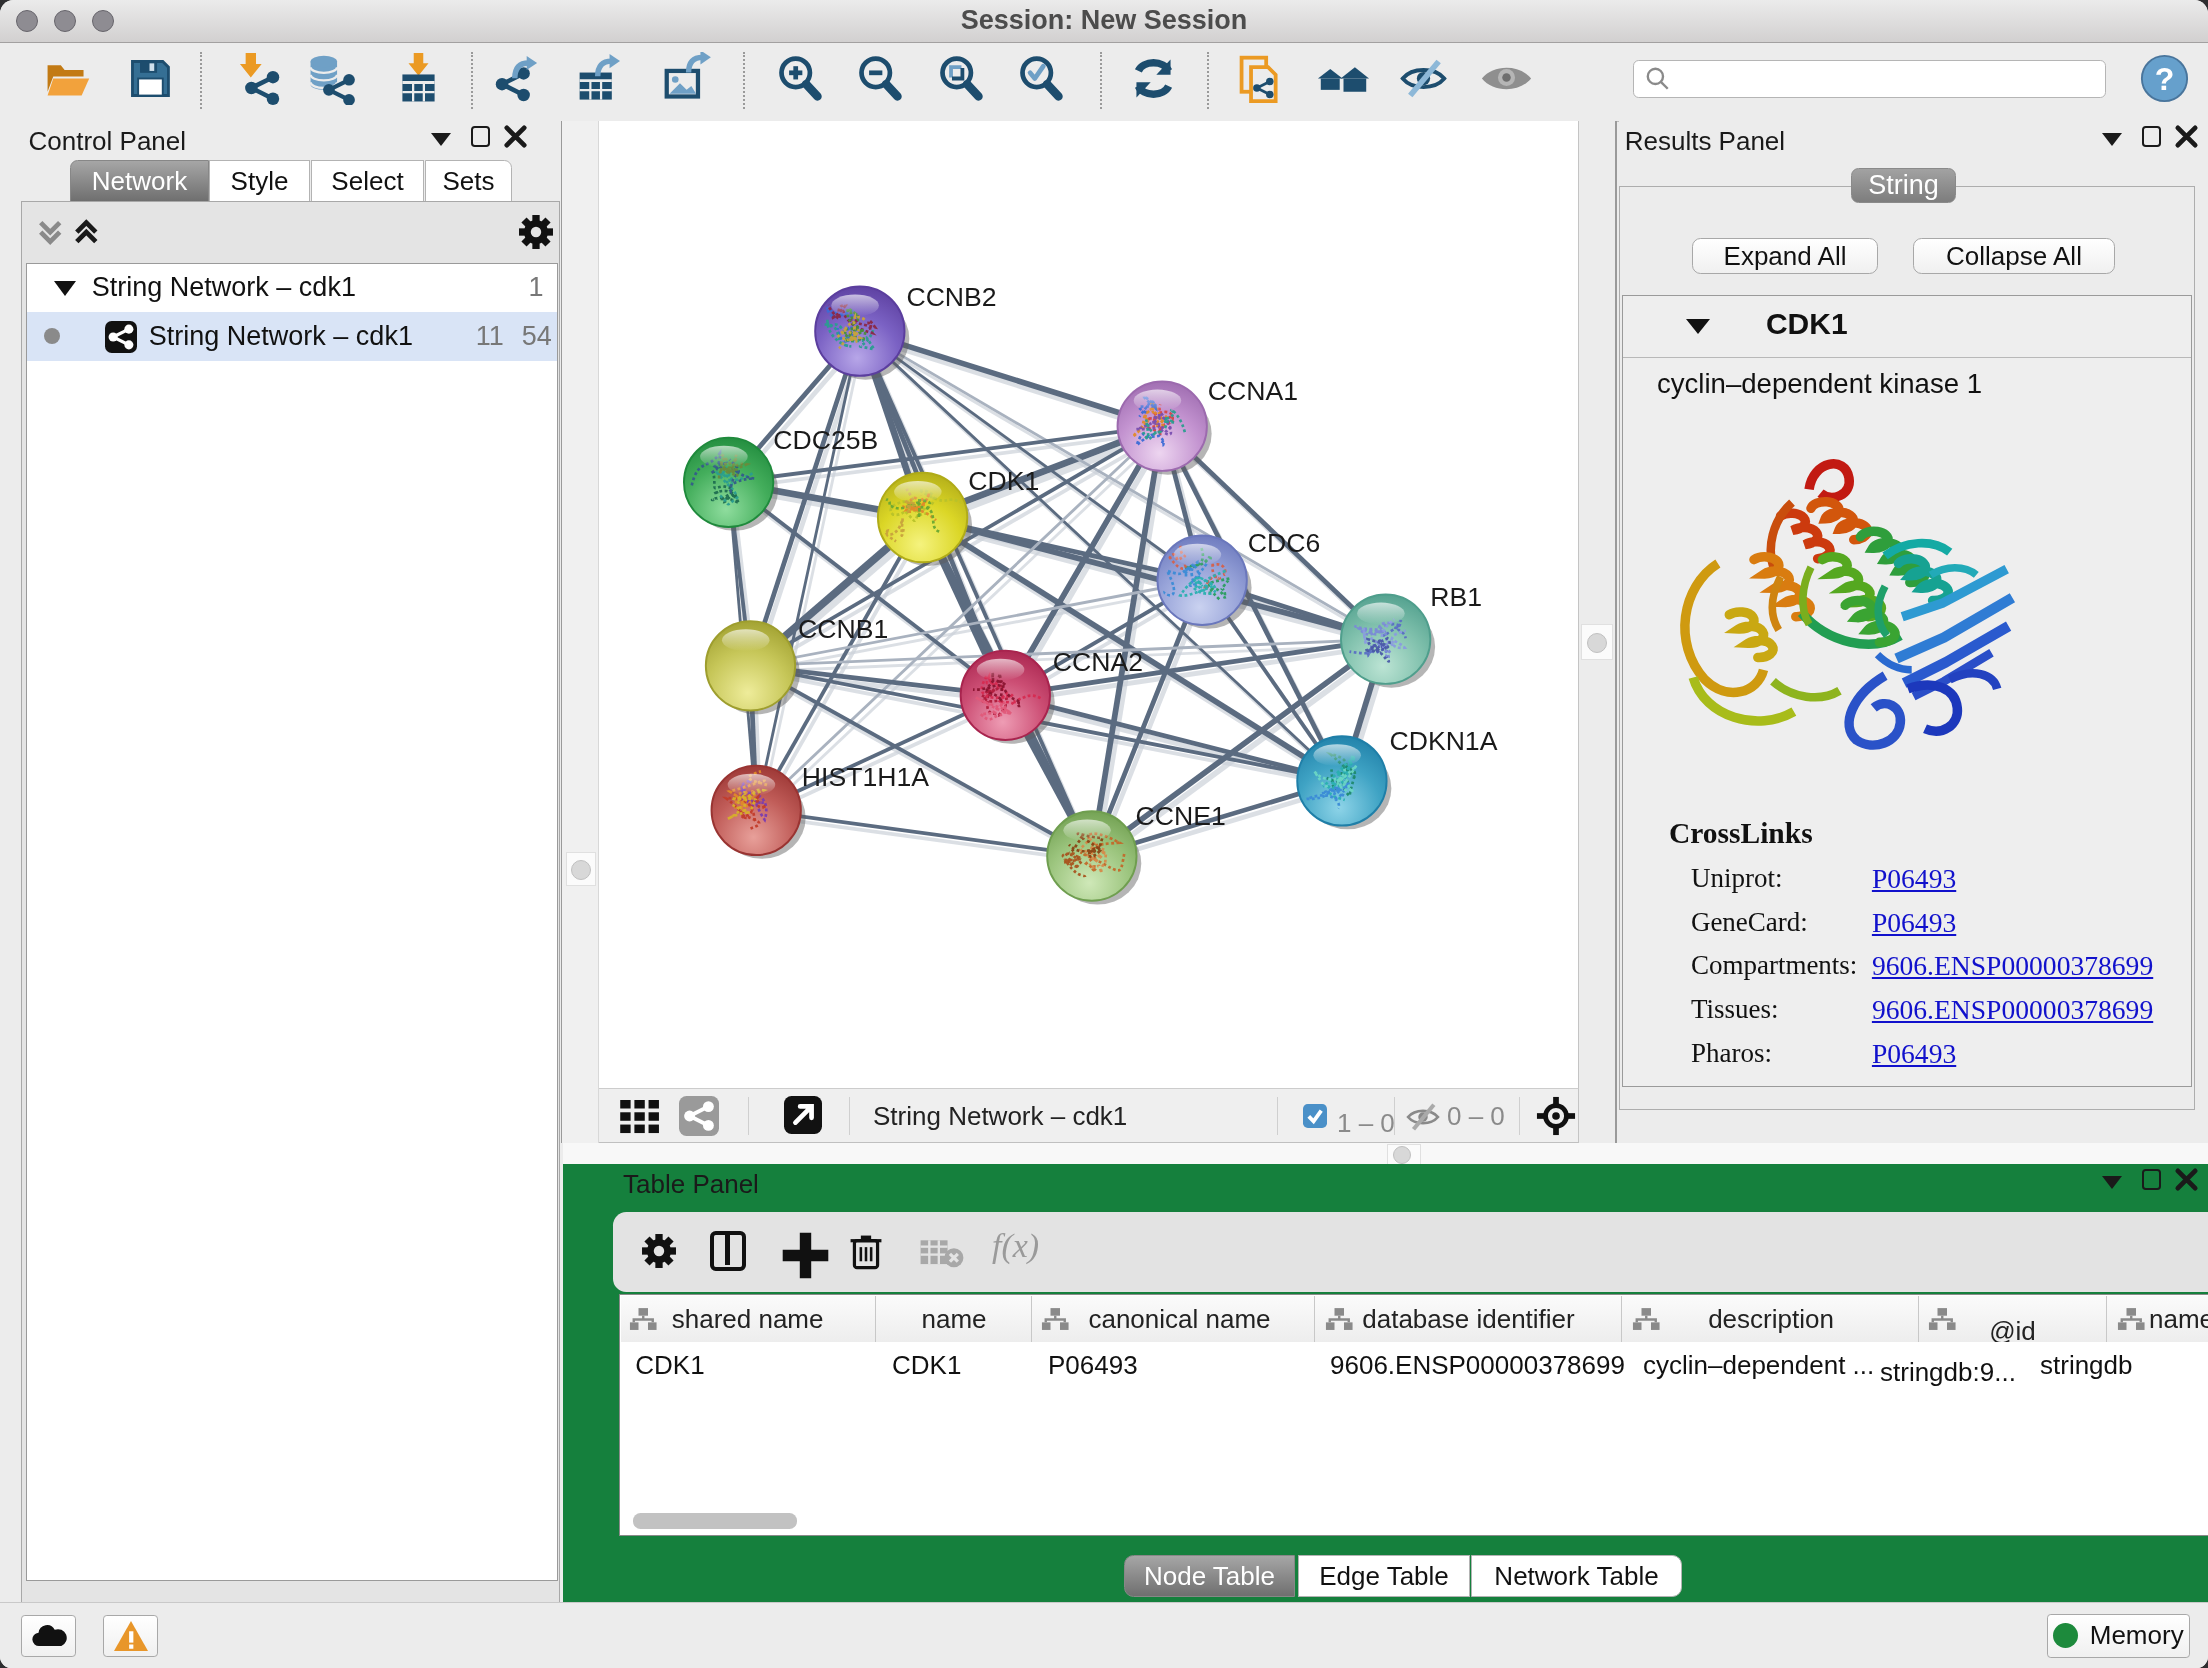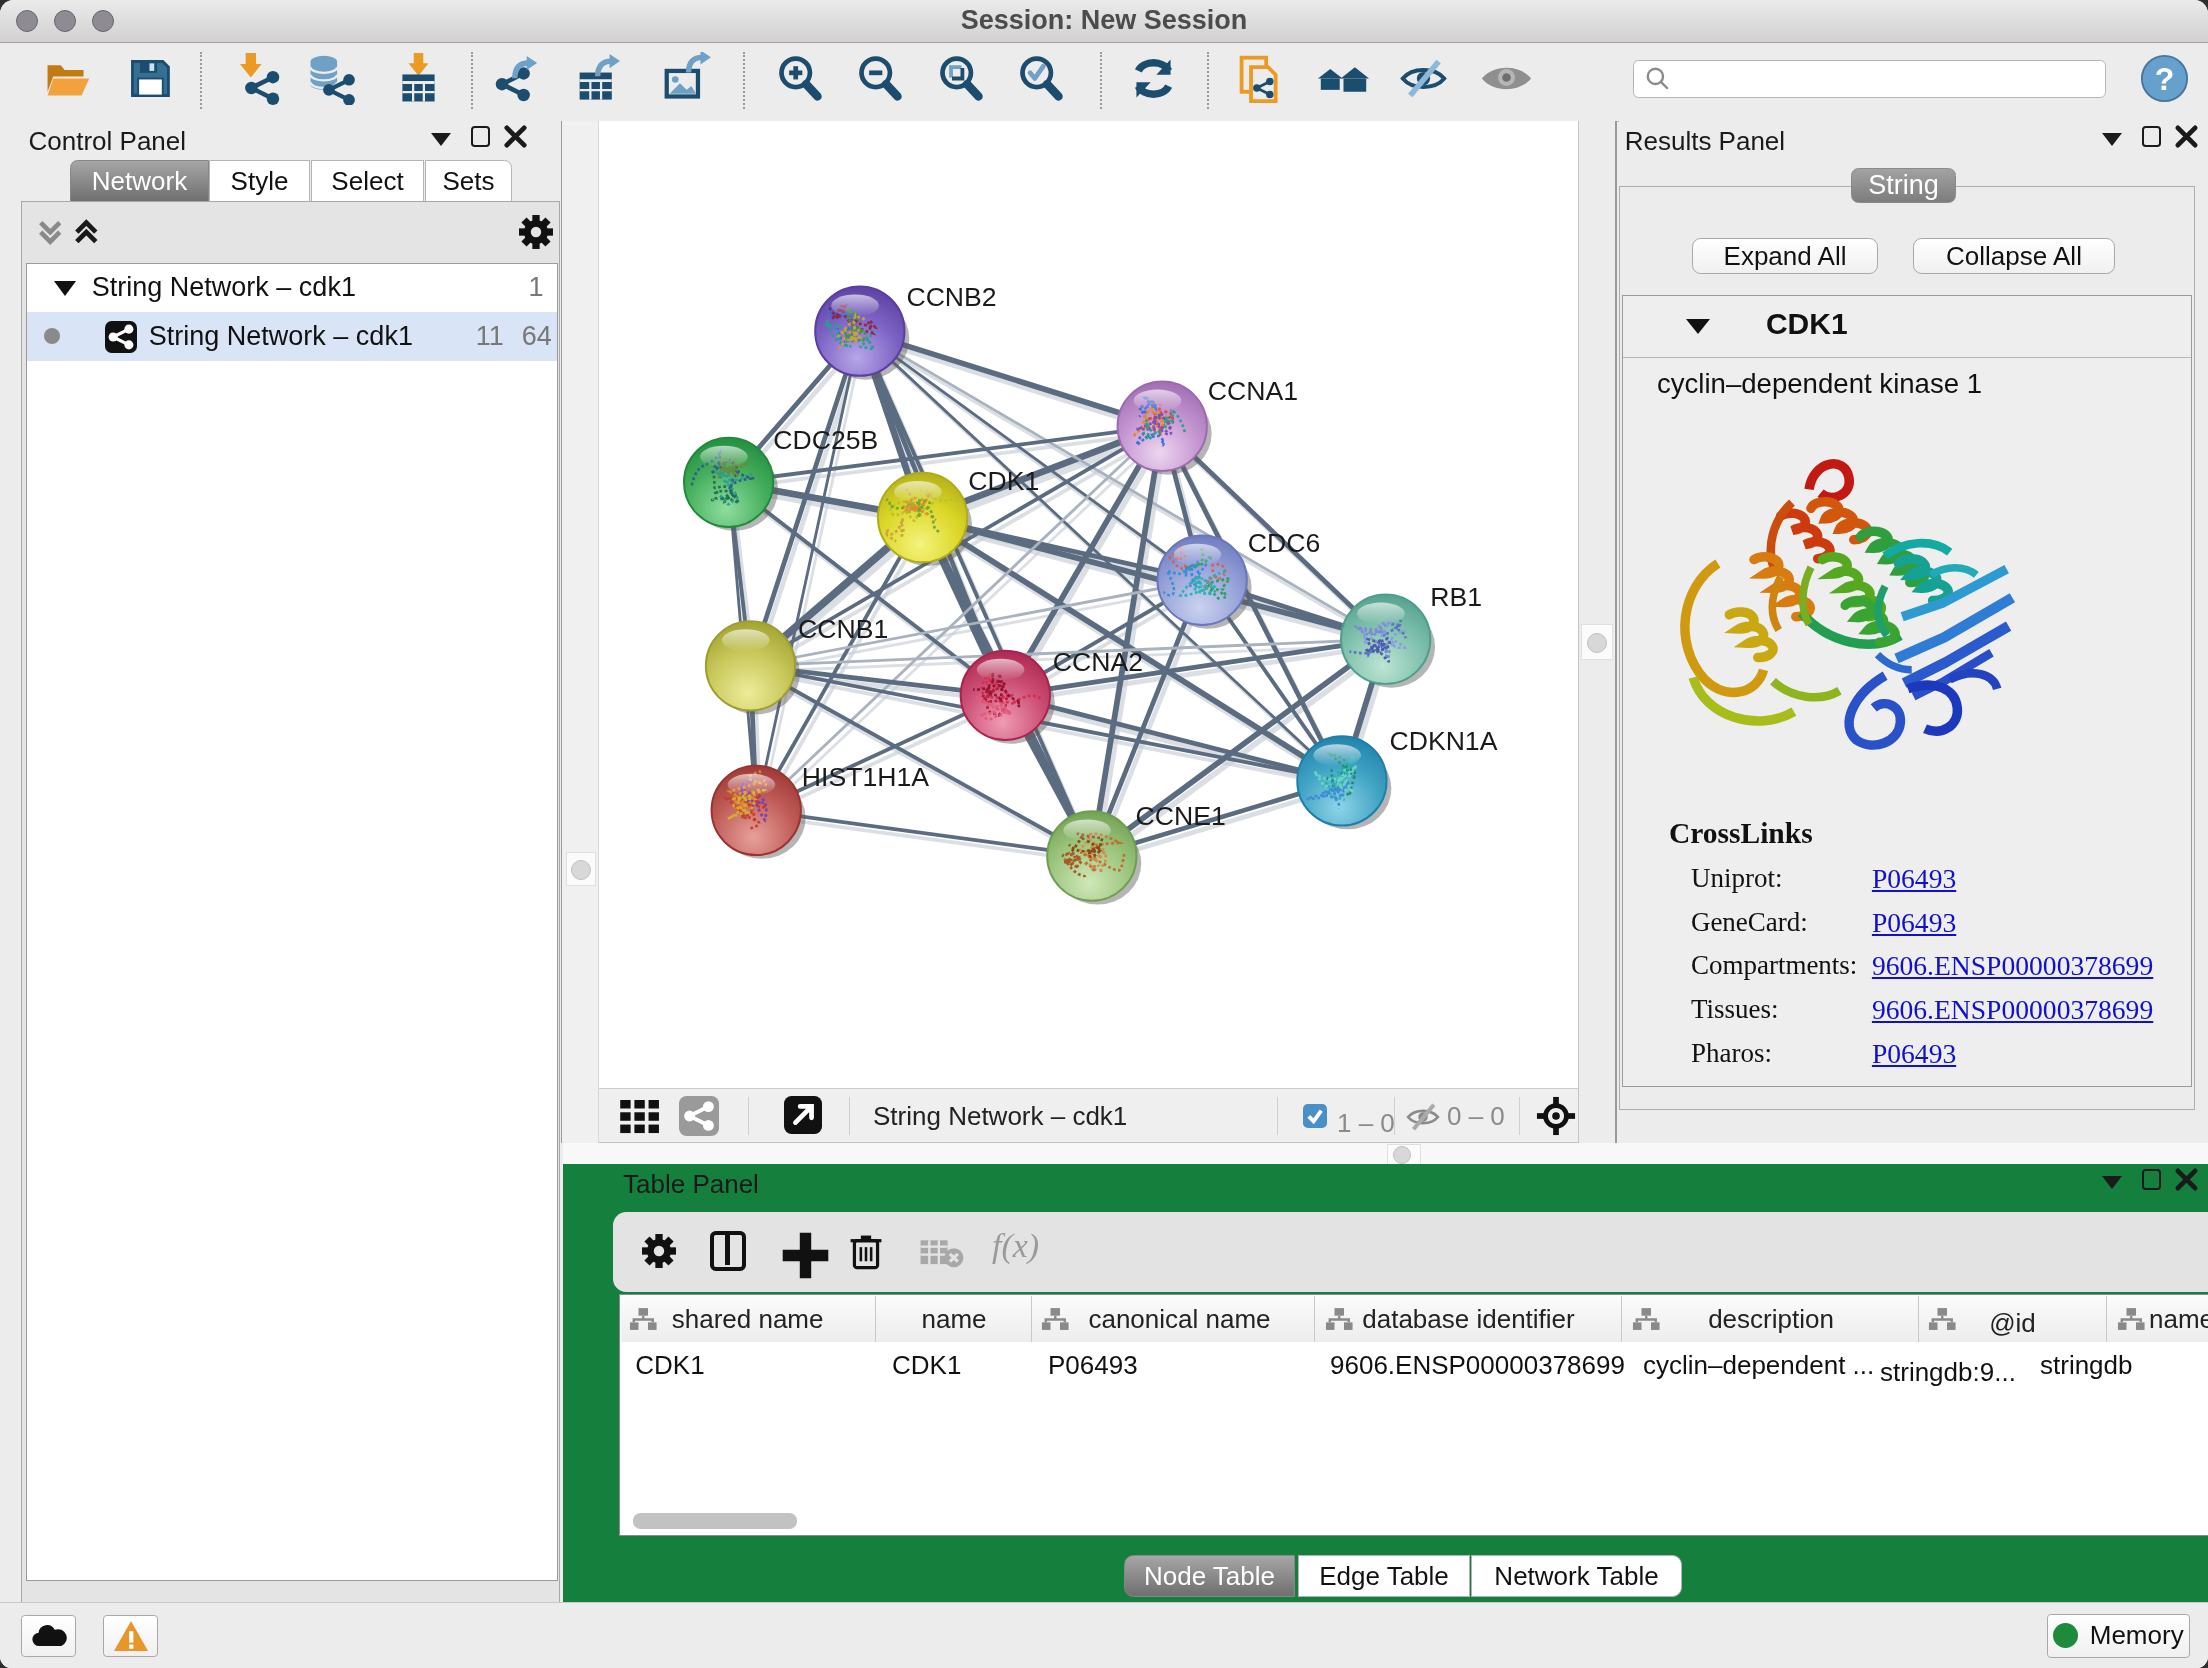--- a/index.html
+++ b/index.html
@@ -178,21 +178,21 @@
             <div style="position:absolute;left:17px;top:16px;width:16px;height:16px;border-radius:50%;background:#8a8a8a;"></div>
             <div style="position:absolute;left:78px;top:8.6px;width:32px;height:32px;background:#111;border-radius:6.7px;"><svg width="32" height="32" viewBox="0 0 34 34" style="">
                 <line x1="25.36" y1="8.64" x2="8.64" y2="17" stroke="#fff" stroke-width="3.52"></line>
                 <line x1="8.64" y1="17" x2="25.36" y2="25.36" stroke="#fff" stroke-width="3.52"></line>
                 <circle cx="25.36" cy="8.64" r="4.84" fill="#fff"></circle>
                 <circle cx="8.64" cy="17" r="4.84" fill="#fff"></circle>
                 <circle cx="25.36" cy="25.36" r="4.84" fill="#fff"></circle>
               </svg></div>
             <div style="position:absolute;left:122px;top:8.6px;font-size:27px;color:#111;">String Network – cdk1</div>
             <div style="position:absolute;left:449px;top:8.6px;font-size:27px;color:#777;">11</div>
-            <div style="position:absolute;left:495px;top:8.6px;font-size:27px;color:#777;">64</div>
+            <div style="position:absolute;left:495px;top:8.6px;font-size:27px;color:#777;">54</div>
           </div>
         </div>
       </div>
     </div>
     <div style="position:absolute;left:599px;top:121px;width:980px;height:967px;background:#ffffff;border-right:1.9px solid #c4c4c4;box-sizing:border-box;"><svg width="980" height="967" viewBox="0 0 1030 1017">
         <defs>
           <radialGradient id="gCCNB2" cx="0.47" cy="0.8" r="0.85">
             <stop offset="0" stop-color="#b7a6e8"></stop>
             <stop offset="0.55" stop-color="#7b62c4"></stop>
             <stop offset="1" stop-color="#5b3e9e"></stop>
@@ -730,21 +730,21 @@
             <path d="M 15 9 L 15 13 M 5 16 L 5 13 L 25 13 L 25 16" stroke="#8a8a8a" stroke-width="2.5" fill="none"></path>
           </svg></div>
         <div style="position:absolute;left:1002px;top:7.6px;width:296px;text-align:center;font-size:26px;color:#222;">description</div>
         <div style="position:absolute;left:1297px;top:0;width:189px;height:46px;border-right:1.9px solid #c8c8c8;box-sizing:border-box;"></div>
         <div style="position:absolute;left:1307px;top:10.5px;"><svg width="28.5" height="25" viewBox="0 0 30 26">
             <rect x="10" y="1" width="10" height="8" fill="#8a8a8a"></rect>
             <rect x="1" y="16" width="9" height="8" fill="#8a8a8a"></rect>
             <rect x="20" y="16" width="9" height="8" fill="#8a8a8a"></rect>
             <path d="M 15 9 L 15 13 M 5 16 L 5 13 L 25 13 L 25 16" stroke="#8a8a8a" stroke-width="2.5" fill="none"></path>
           </svg></div>
-        <div style="position:absolute;left:1297px;top:12px;width:189px;text-align:center;font-size:26px;color:#222;">@id</div>
+        <div style="position:absolute;left:1297px;top:20px;width:189px;text-align:center;font-size:26px;color:#222;">@id</div>
         <div style="position:absolute;left:1487px;top:0;width:659px;height:46px;border-right:1.9px solid #c8c8c8;box-sizing:border-box;"></div>
         <div style="position:absolute;left:1496px;top:10.5px;"><svg width="28.5" height="25" viewBox="0 0 30 26">
             <rect x="10" y="1" width="10" height="8" fill="#8a8a8a"></rect>
             <rect x="1" y="16" width="9" height="8" fill="#8a8a8a"></rect>
             <rect x="20" y="16" width="9" height="8" fill="#8a8a8a"></rect>
             <path d="M 15 9 L 15 13 M 5 16 L 5 13 L 25 13 L 25 16" stroke="#8a8a8a" stroke-width="2.5" fill="none"></path>
           </svg></div>
         <div style="position:absolute;left:1528px;top:7.6px;width:114px;overflow:hidden;font-size:26px;color:#222;">namespac</div>
       </div>
       <div style="position:absolute;left:58px;top:178px;width:2144px;height:48px;background:#fff;">

